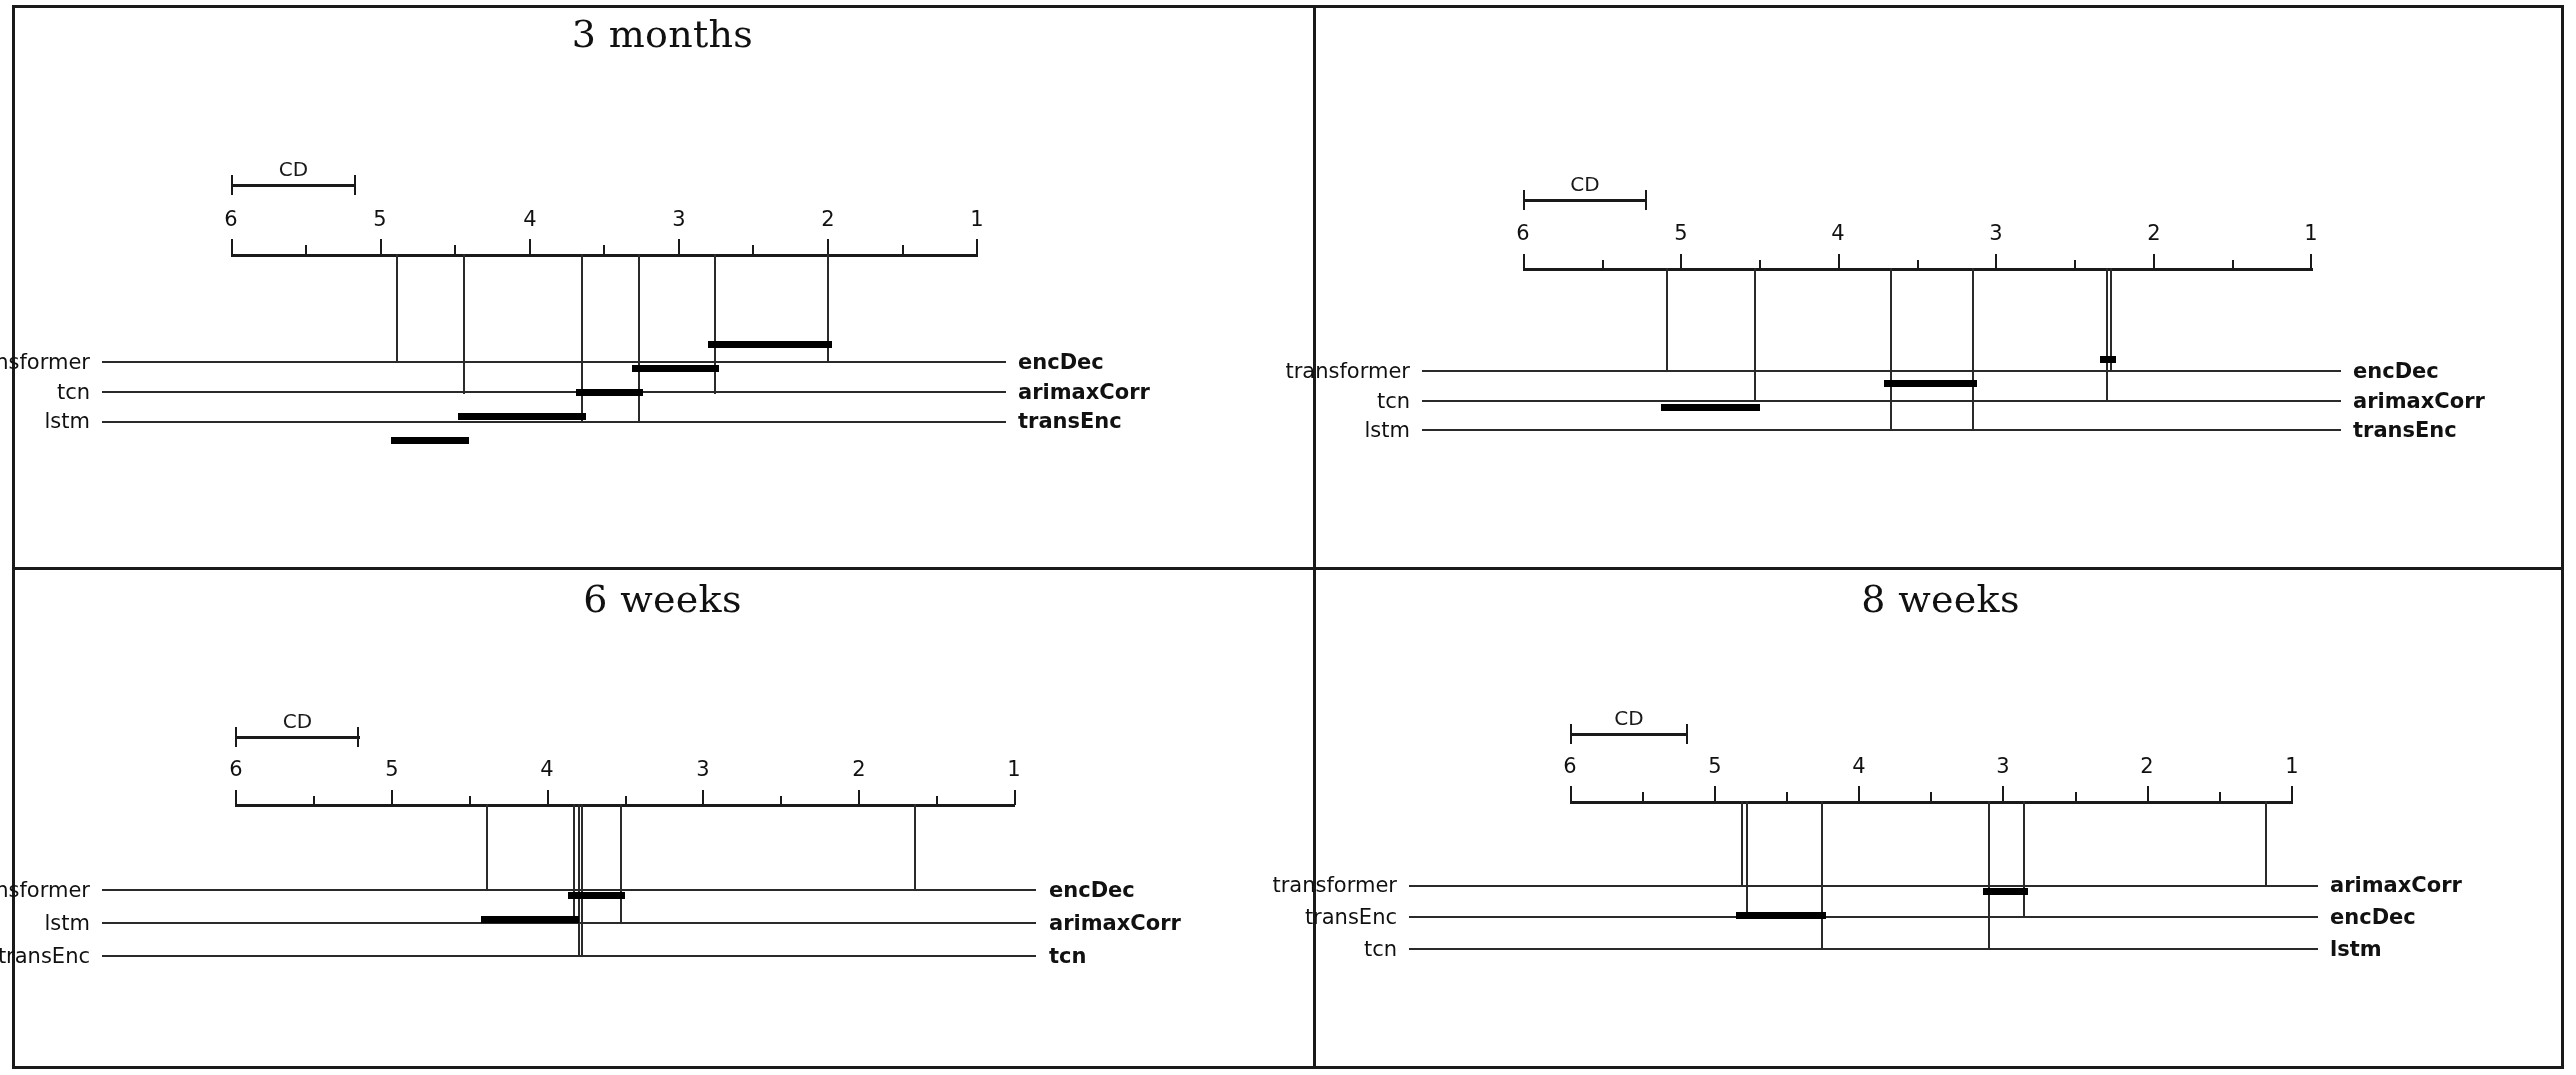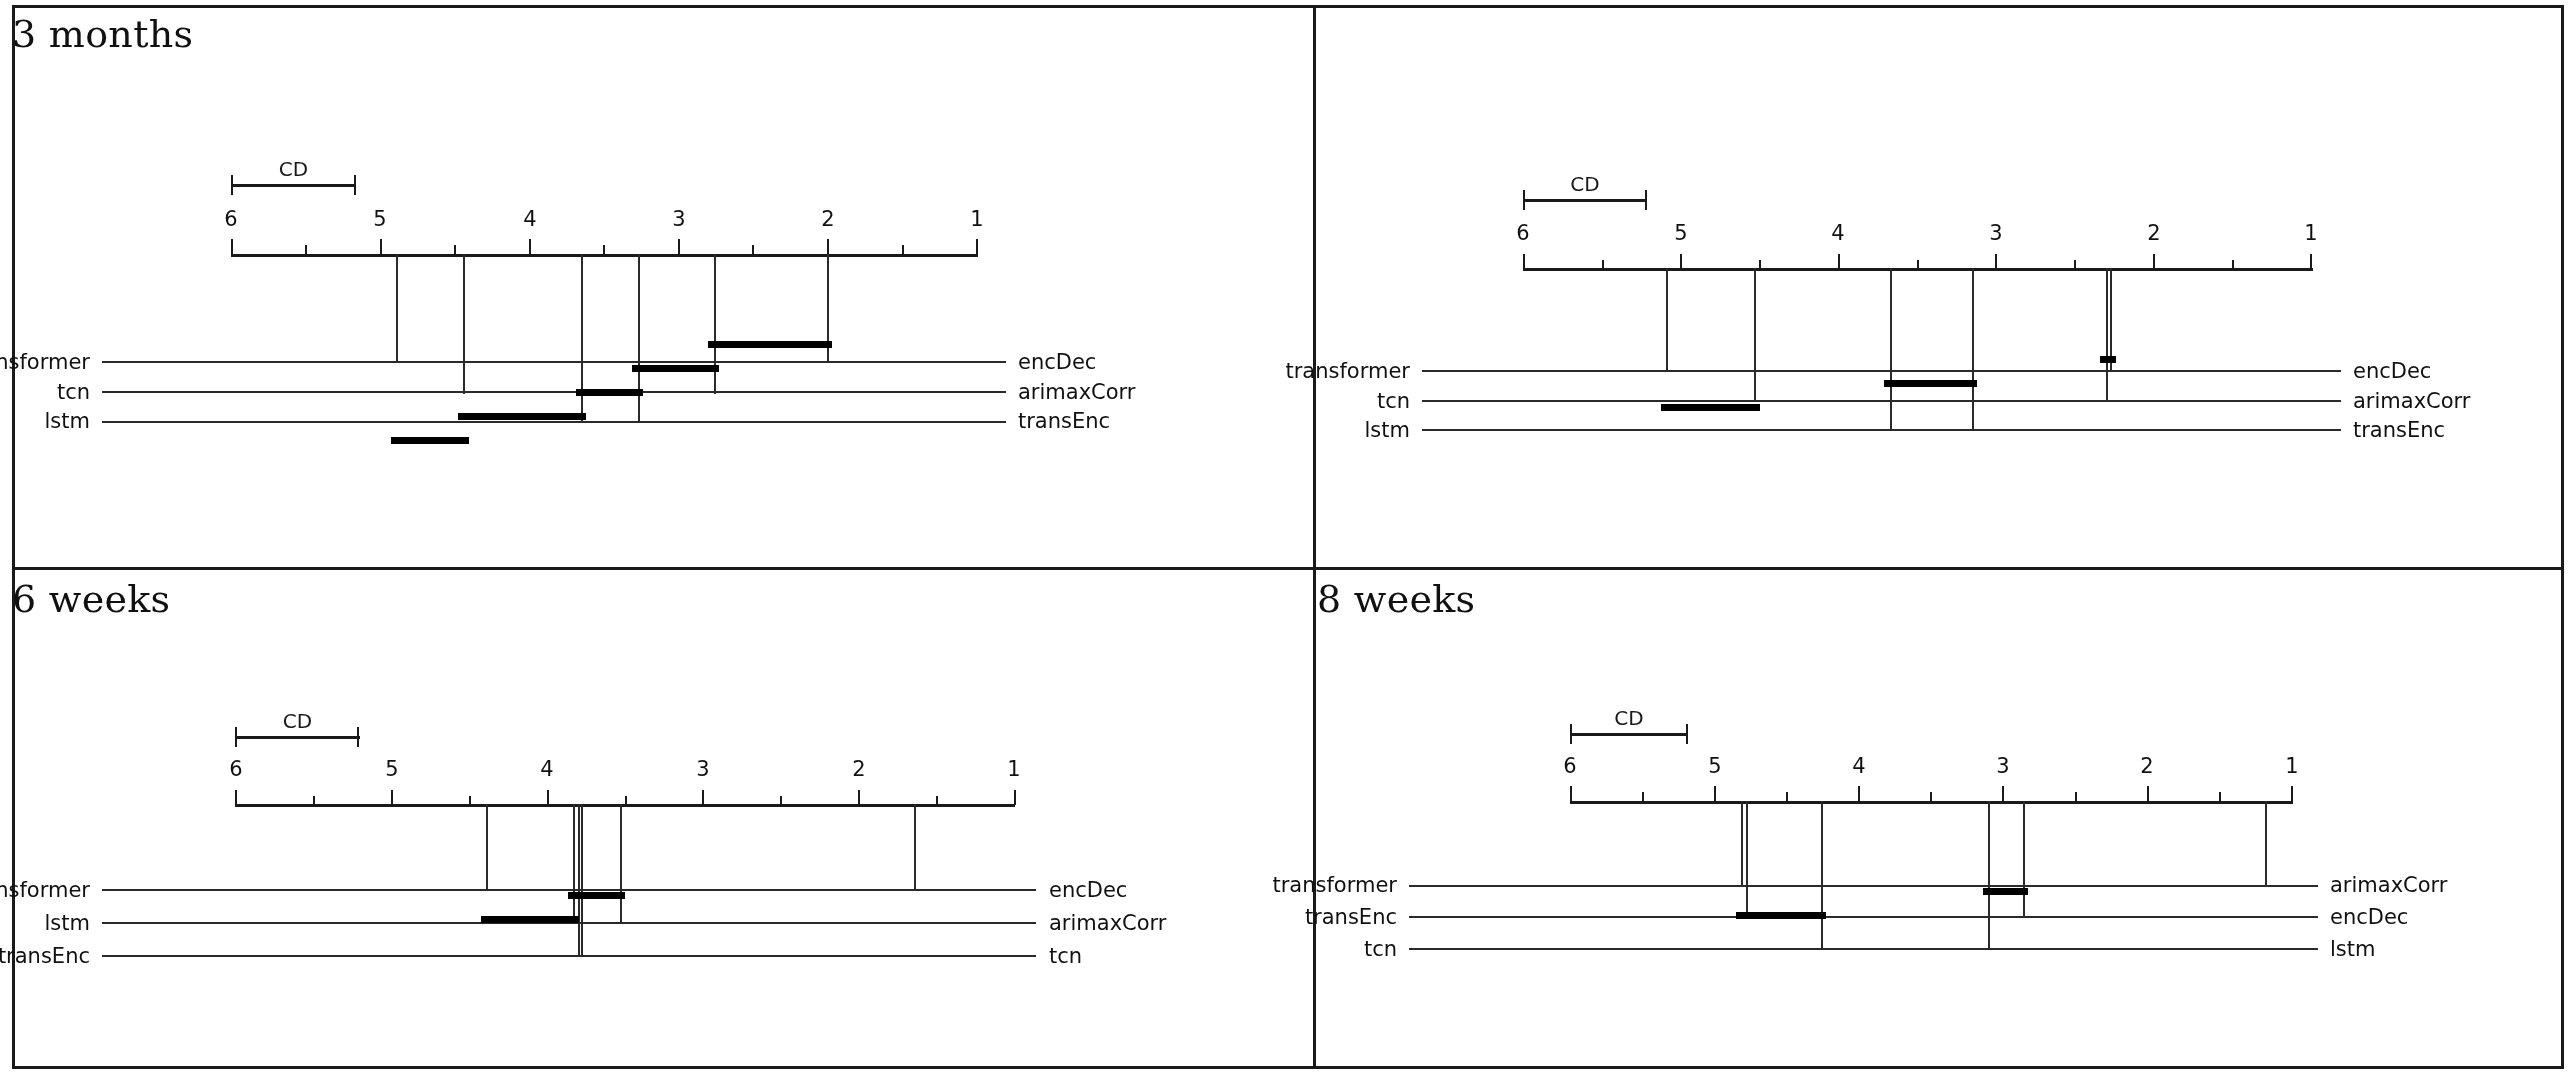--- a/index.html
+++ b/index.html
@@ -47,20 +47,21 @@
     height: 3.4px;
     background: #1a1a1a;
   }
   .panel {
     position: absolute;
     box-sizing: border-box;
   }
   .panel-title {
     position: absolute;
     width: 100%;
+    text-align: center;
     font-family: "DejaVu Serif", serif;
     font-size: 38px;
     color: #111111;
     letter-spacing: 0.3px;
     white-space: nowrap;
   }
   
   .cd-wrap { position: absolute; }
   .cd-label {
     position: absolute;
@@ -119,21 +120,21 @@
   }
   .name-label {
     position: absolute;
     font-size: 21px;
     color: #111111;
     white-space: nowrap;
     font-family: "DejaVu Sans", sans-serif;
     line-height: 1;
   }
   .name-label.left  { transform: translate(-100%, -50%); }
-  .name-label.right { transform: translate(0, -50%); }
+  .name-label.right { transform: translate(0, -50%); font-weight: bold; }
   
   .clique {
     position: absolute;
     height: 7.4px;
     background: #000000;
   }
 </style>
 </head>
 <body>
 

